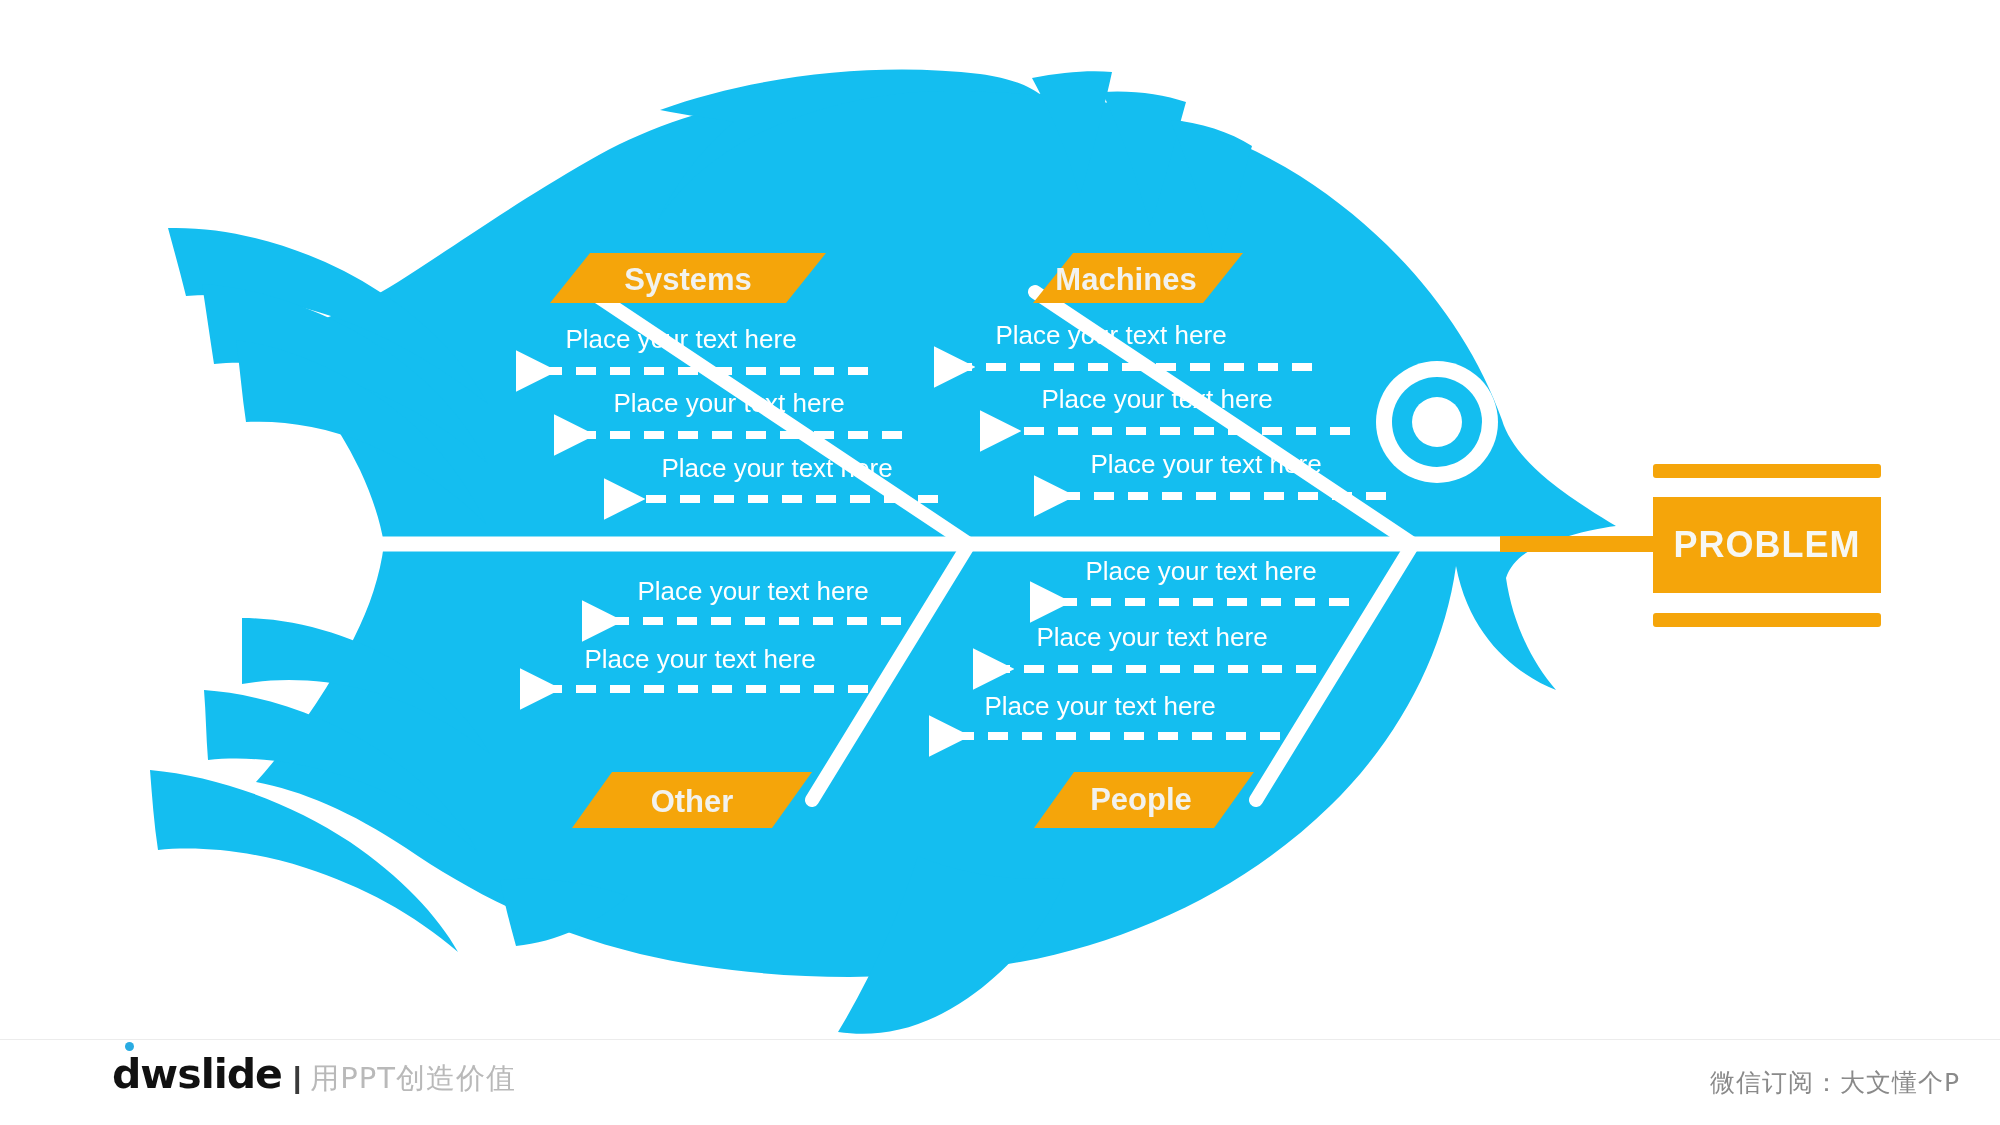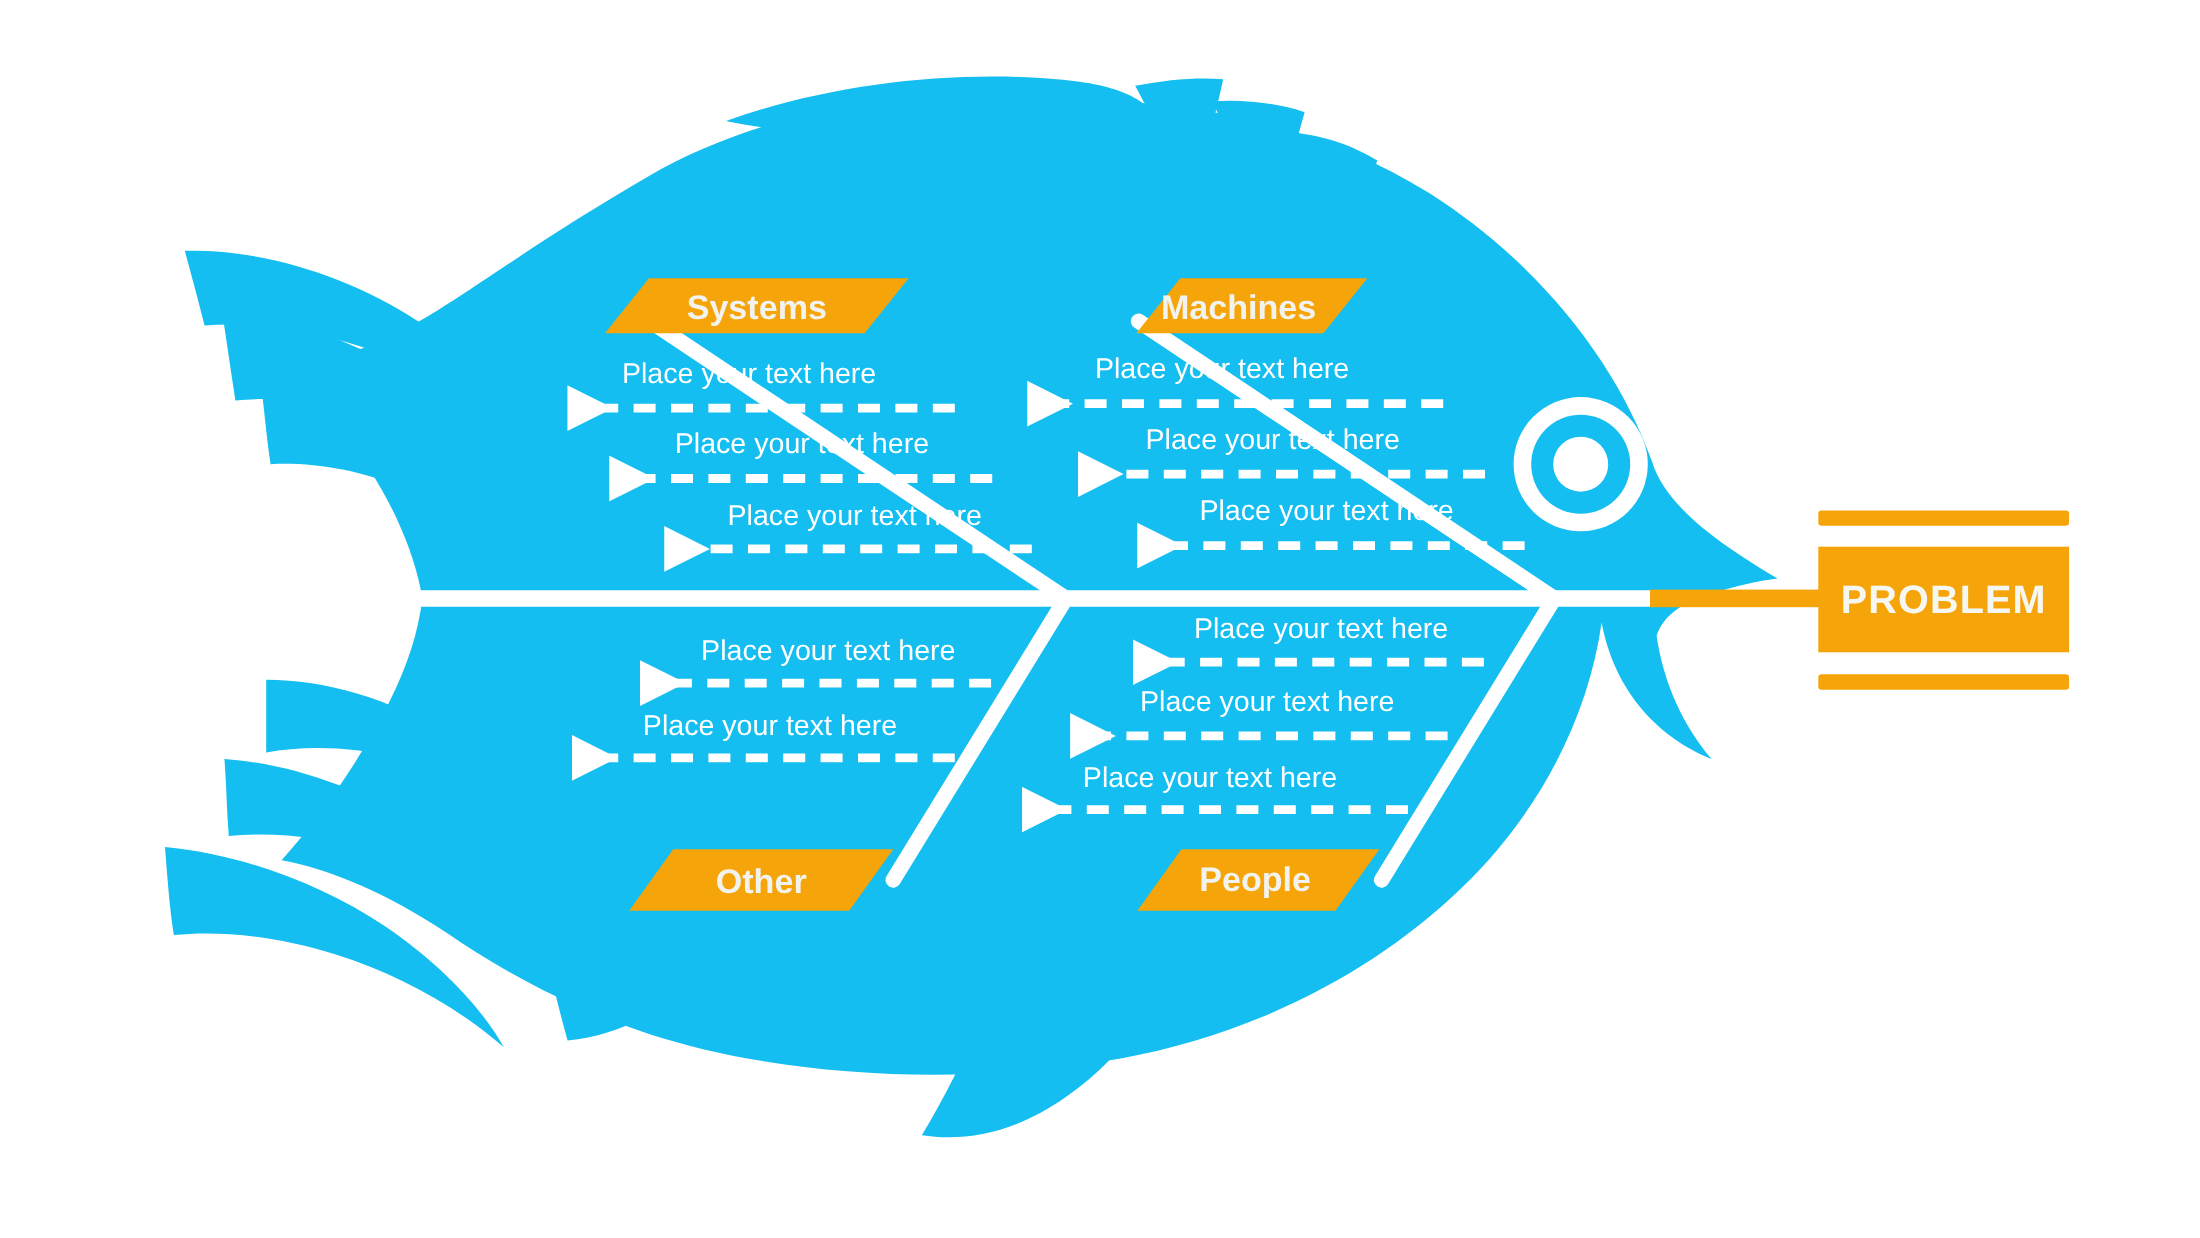--- a/index.html
+++ b/index.html
@@ -282,14 +282,25 @@
 
     <g>
       <rect x="1500" y="536" width="190" height="16" fill="#F5A50A"></rect>
       <rect x="1653" y="464" width="228" height="14" rx="3" fill="#F5A50A"></rect>
       <rect x="1653" y="613" width="228" height="14" rx="3" fill="#F5A50A"></rect>
       <rect x="1653" y="497" width="228" height="96" fill="#F5A50A"></rect>
       <text class="problem-text" text-anchor="middle" x="1767" y="557">PROBLEM</text>
     </g>
   </svg>
 
+  <div id="footer">
+    <div id="brand">
+      <span id="brand-logo">
+        <span id="brand-dot"></span>
+        <span>dwslide</span>
+      </span>
+      <span id="brand-sep">|</span>
+      <span id="brand-tag">用PPT创造价值</span>
+    </div>
+    <div id="wechat">微信订阅：大文懂个P</div>
+  </div>
 
 </div>
 
 </body></html>

